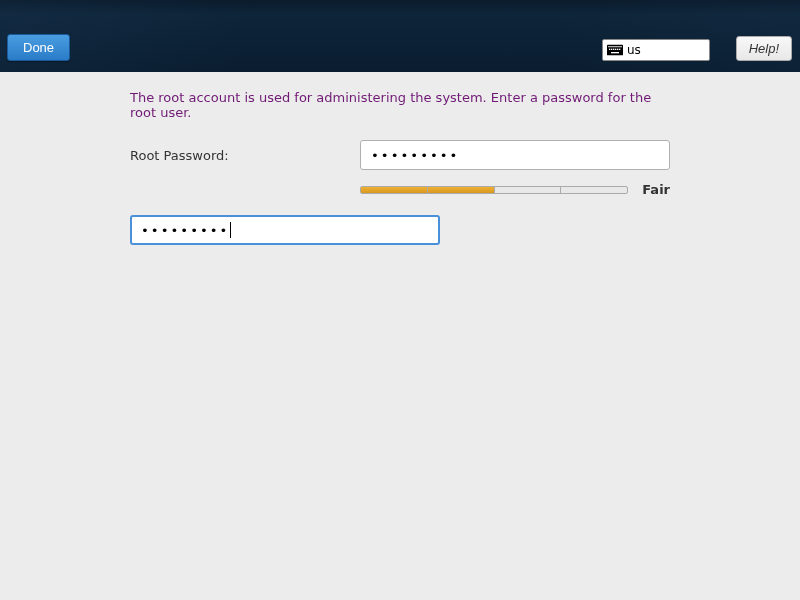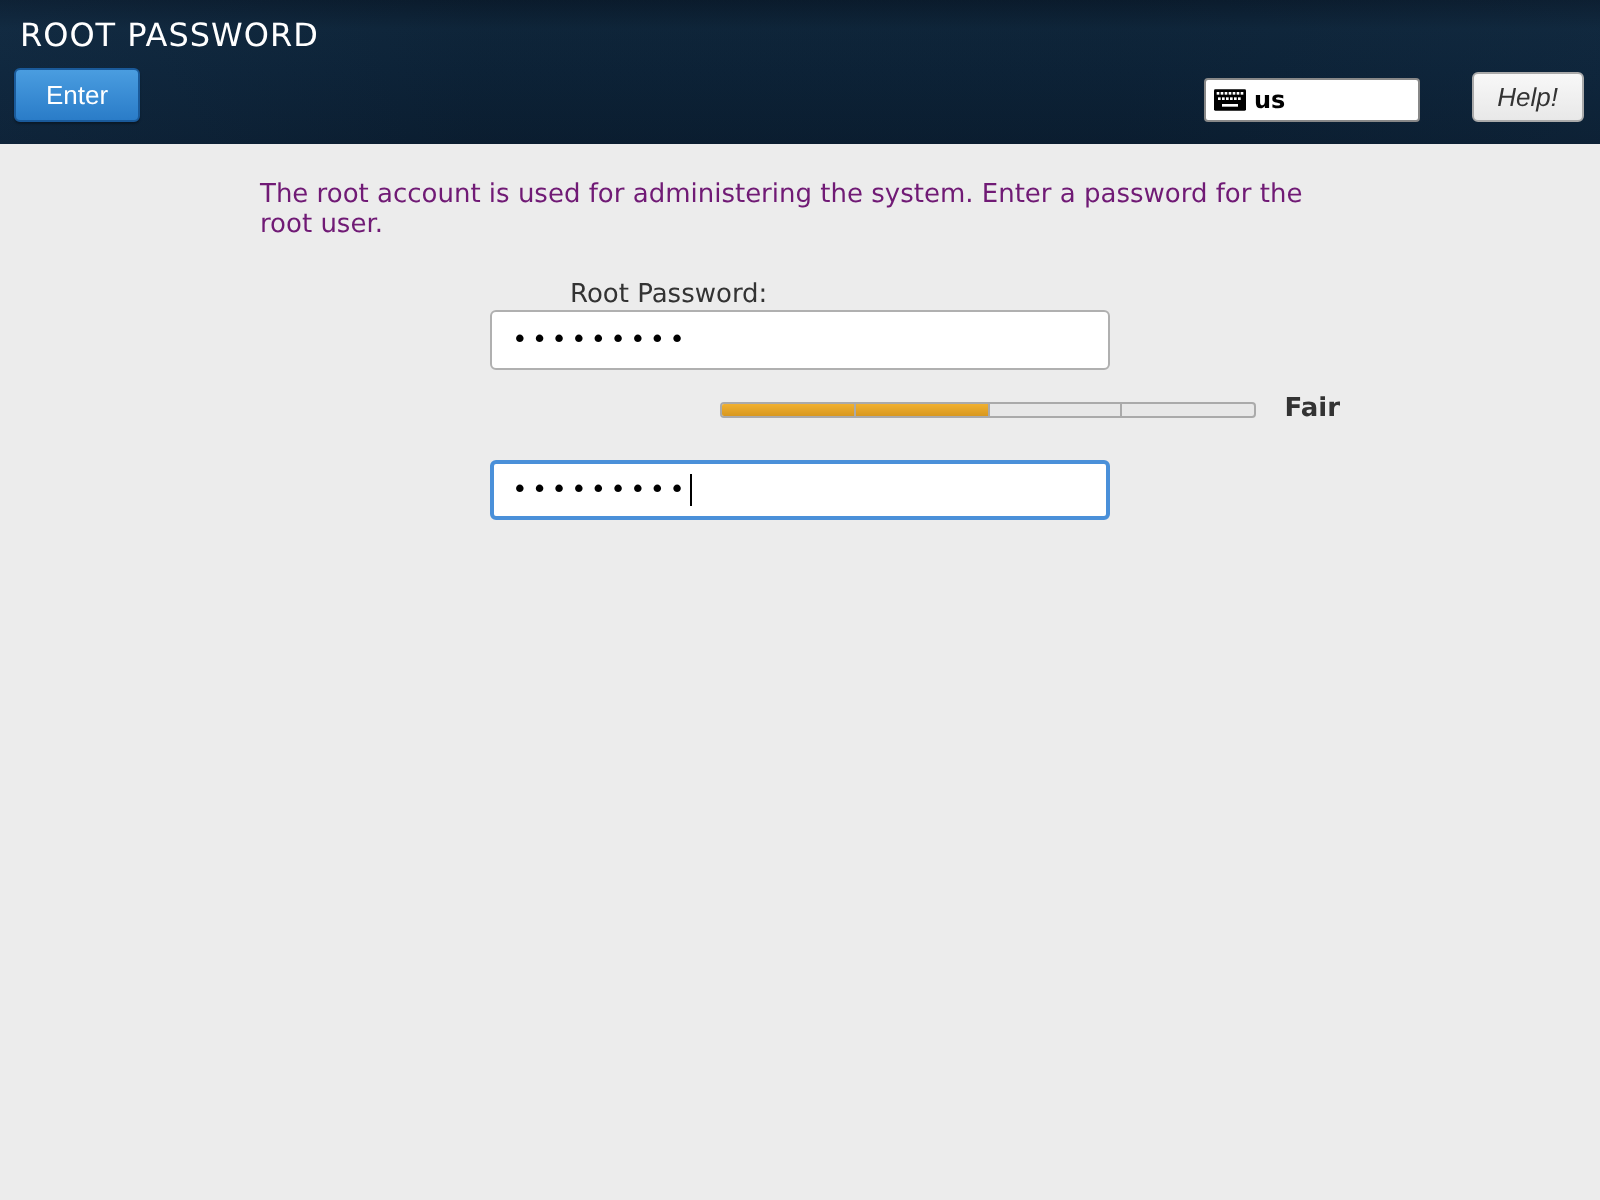--- a/index.html
+++ b/index.html
@@ -61,21 +61,21 @@
       cursor: pointer;
     }
     .kb-icon {
       width: 16px;
       height: 12px;
       fill: #000;
       margin-right: 4px;
     }
     .kb-label {
       font-size: 12px;
-      font-weight: bold;
+      font-weight: normal;
       color: #000;
     }
     .help-btn {
       position: absolute;
       right: 8px;
       top: 36px;
       background: linear-gradient(to bottom, #f8f8f8, #e8e8e8);
       border: 1px solid #aaa;
       border-radius: 3px;
       color: #333;
@@ -89,21 +89,20 @@
     }
     .instruction {
       font-size: 13px;
       color: #701a75;
       margin-bottom: 20px;
     }
     .form-row {
       display: flex;
       align-items: center;
       margin-bottom: 14px;
-      flex-direction: column;
     }
     .form-label {
       width: 230px;
       font-size: 13px;
       color: #333;
     }
     .strength-row {
       display: flex;
       align-items: center;
       margin-left: 230px;
@@ -159,22 +158,21 @@
     }
     .input-display.focused {
       border: 2px solid #4a90d9;
       padding: 0 9px;
     }
   </style>
 </head>
 <body>
 
 <div class="header">
-  <div class="title-left">ROOT PASSWORD</div>
-  <button class="done-btn">Enter</button>
+  <button class="done-btn">Done</button>
   <div class="kb-layout">
     <svg class="kb-icon" viewBox="0 0 24 16">
       <rect x="0" y="0" width="24" height="16" rx="1" fill="#000"></rect>
       <rect x="2" y="2" width="2" height="2" fill="#fff"></rect>
       <rect x="5" y="2" width="2" height="2" fill="#fff"></rect>
       <rect x="8" y="2" width="2" height="2" fill="#fff"></rect>
       <rect x="11" y="2" width="2" height="2" fill="#fff"></rect>
       <rect x="14" y="2" width="2" height="2" fill="#fff"></rect>
       <rect x="17" y="2" width="2" height="2" fill="#fff"></rect>
       <rect x="20" y="2" width="2" height="2" fill="#fff"></rect>

